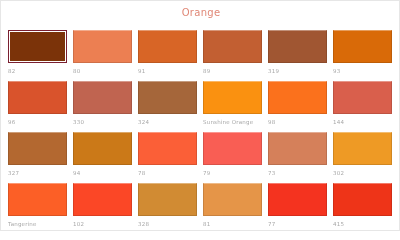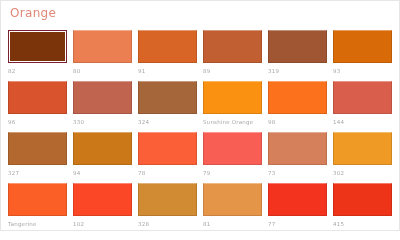--- a/index.html
+++ b/index.html
@@ -16,26 +16,27 @@
   #palette-page {
     position: relative;
     box-sizing: border-box;
     width: 400px;
     height: 231px;
     background: #ffffff;
     border: 1px solid #e6e6e6;
     padding: 6px 7px 0 7px;
   }
   #palette-title {
-    font-size: 12px;
+    font-size: 10px;
     color: #e08877;
     letter-spacing: 0.3px;
     line-height: 10px;
     margin: 1px 0 12px 2px;
     white-space: nowrap;
+    text-align: center;
   }
   #swatch-grid {
     display: grid;
     grid-template-columns: repeat(6, 1fr);
     grid-auto-rows: 51px;
     column-gap: 6px;
     row-gap: 0px;
   }
   .swatch-cell {
     display: flex;

